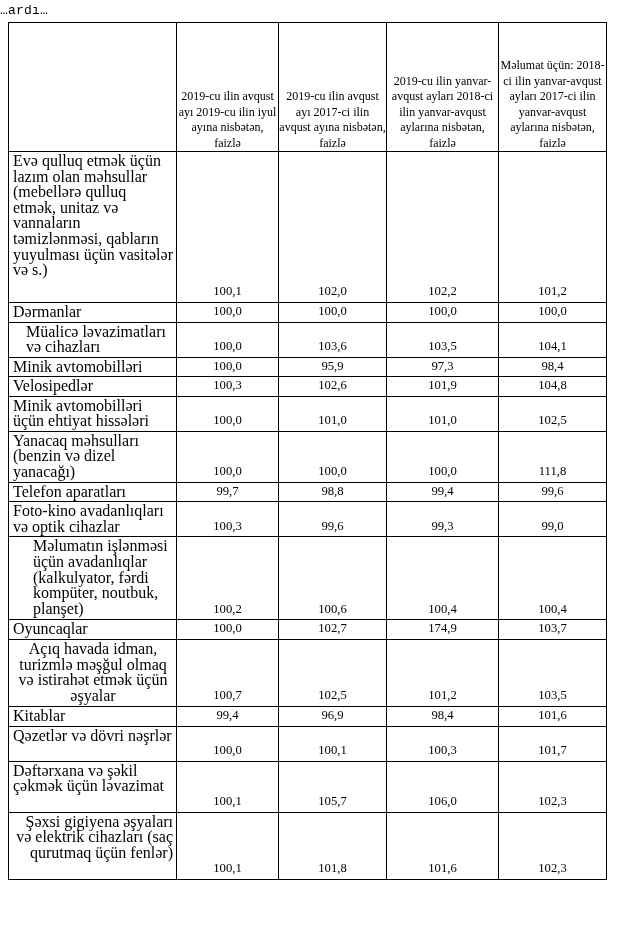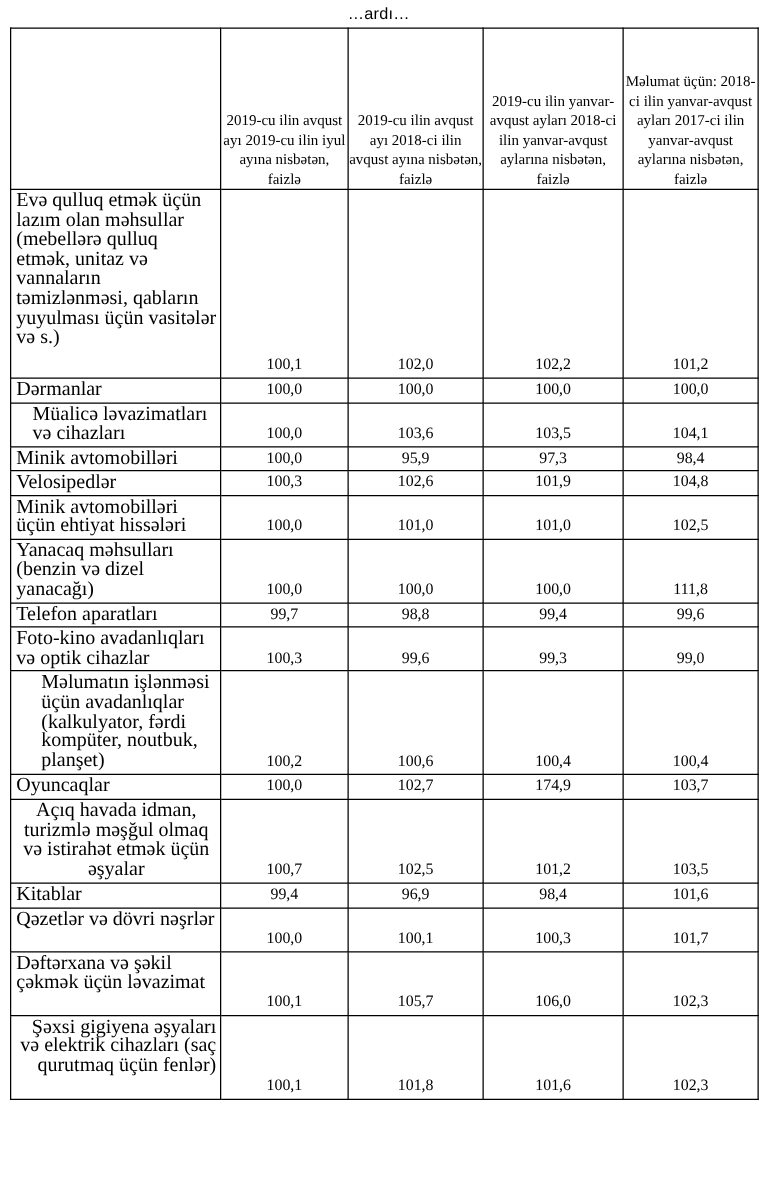--- a/index.html
+++ b/index.html
@@ -16,23 +16,23 @@
     overflow: hidden;
   }
   .page {
     position: relative;
     width: 620px;
     height: 946px;
     box-sizing: border-box;
     padding: 0;
   }
   .continuation {
-    text-align: center;
+    text-align: left;
     font-size: 13px;
-    font-family: Liberation Sans, sans-serif;
+    font-family: Liberation Mono, monospace;
     padding-right: 14px;
     padding-top: 2px;
     height: 18px;
     line-height: 18px;
     letter-spacing: 0.2px;
   }
   table.data-table {
     border-collapse: collapse;
     table-layout: fixed;
     width: 598px;
@@ -90,21 +90,21 @@
       <col class="c0">
       <col class="c1">
       <col class="c2">
       <col class="c3">
       <col class="c4">
     </colgroup>
     <thead>
       <tr>
         <td class="empty-head"></td>
         <td>2019-cu ilin avqust ayı 2019-cu ilin iyul ayına nisbətən, faizlə</td>
-        <td>2019-cu ilin avqust ayı 2018-ci ilin avqust ayına nisbətən, faizlə</td>
+        <td>2019-cu ilin avqust ayı 2017-ci ilin avqust ayına nisbətən, faizlə</td>
         <td>2019-cu ilin yanvar-avqust ayları 2018-ci ilin yanvar-avqust aylarına nisbətən, faizlə</td>
         <td>Məlumat üçün: 2018-ci ilin yanvar-avqust ayları 2017-ci ilin yanvar-avqust aylarına nisbətən, faizlə</td>
       </tr>
     </thead>
     <tbody>
       <tr>
         <td class="label" style="height:148px;">Evə qulluq etmək üçün lazım olan məhsullar (mebellərə qulluq etmək, unitaz və vannaların təmizlənməsi, qabların yuyulması üçün vasitələr və s.)</td>
         <td class="num">100,1</td>
         <td class="num">102,0</td>
         <td class="num">102,2</td>

